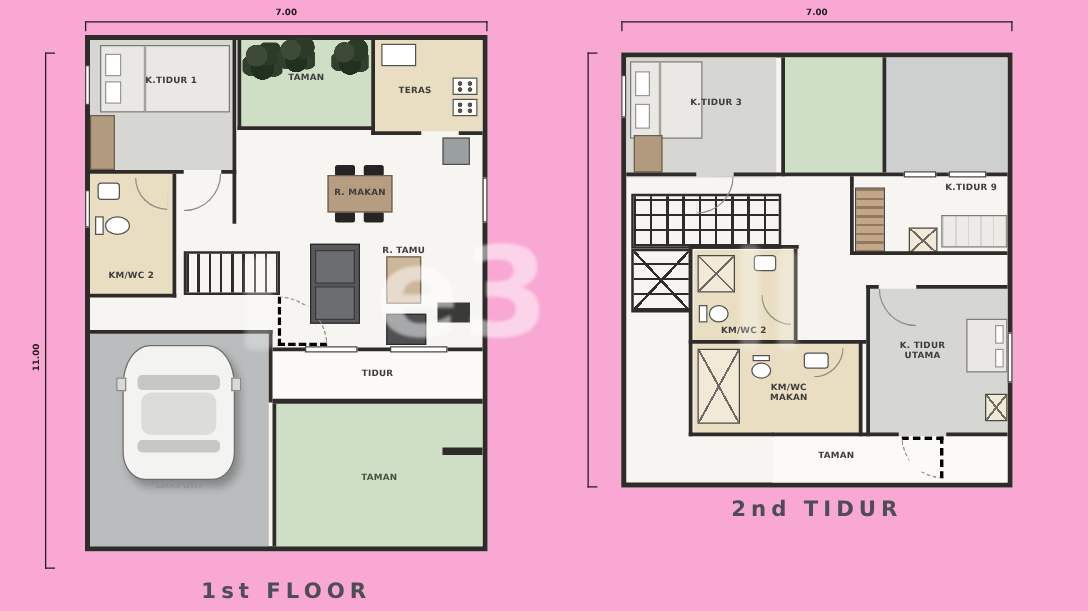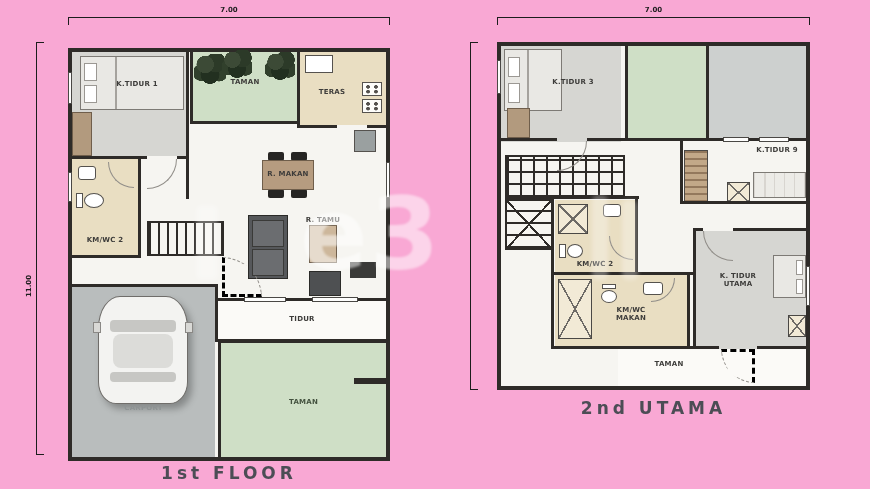--- a/index.html
+++ b/index.html
@@ -73,21 +73,21 @@
     <div class="bracket-h" style="left:0;right:0;top:11px;"></div>
   </div>
   <div class="abs" style="left:26px;top:42px;width:22px;height:413px;">
     <div class="bracket-v" style="left:10px;top:0;bottom:0;"></div>
     <div class="dim-label abs" style="left:-9px;top:240px;width:24px;transform:rotate(-90deg);">11.00</div>
   </div>
   <div class="abs" style="left:462px;top:42px;width:18px;height:348px;">
     <div class="bracket-v" style="left:8px;top:0;bottom:0;"></div>
   </div>
 
-  <div class="plan" style="left:68px;top:48px;width:322px;height:413px;">
+  <div class="plan" style="left:68px;top:28px;width:322px;height:413px;">
 
     <div class="room" style="left:0;top:0;width:114px;height:104px;background:#d6d6d2;"></div>
     <div class="room" style="left:121px;top:0;width:104px;height:69px;background:#cfdfc6;border-bottom:2px solid #f1efe9;"></div>
     <div class="room" style="left:228px;top:0;width:86px;height:73px;background:#e9dec2;"></div>
     <div class="room" style="left:0;top:107px;width:66px;height:96px;background:#e9dec2;"></div>
     <div class="room" style="left:146px;top:249px;width:168px;height:38px;background:#fbfaf7;"></div>
     <div class="room" style="left:0;top:235px;width:143px;height:170px;background:#b9bdbd;"></div>
     <div class="room" style="left:149px;top:291px;width:165px;height:114px;background:#cfdfc6;"></div>
 
     <div class="bed" style="left:8px;top:4px;width:104px;height:54px;">
@@ -244,20 +244,20 @@
     <div class="wall" style="left:186px;top:226px;width:3px;height:77px;"></div>
     <div class="wall" style="left:50px;top:300px;width:68px;height:3px;"></div>
     <div class="wall" style="left:117px;top:300px;width:101px;height:3px;"></div>
     <div class="wall" style="left:256px;top:300px;width:49px;height:3px;"></div>
 
     <div class="win" style="left:-4px;top:14px;width:4px;height:34px;"></div>
     <div class="win" style="right:-4px;top:220px;width:4px;height:40px;"></div>
   </div>
 
   <div class="floor-title" style="left:68px;top:463px;width:322px;">1st FLOOR</div>
-  <div class="floor-title" style="left:497px;top:398px;width:313px;">2nd UTAMA</div>
+  <div class="floor-title" style="left:497px;top:398px;width:313px;">2nd TIDUR</div>
 
   <div class="watermark" style="left:300px;top:185px;">e3</div>
   <div class="wm-frag" style="left:592px;top:195px;width:16px;height:85px;"></div>
   <div class="wm-frag" style="left:622px;top:200px;width:16px;height:80px;"></div>
   <div class="wm-frag" style="left:196px;top:205px;width:22px;height:75px;"></div>
 
 </div>
 
 </body></html>

